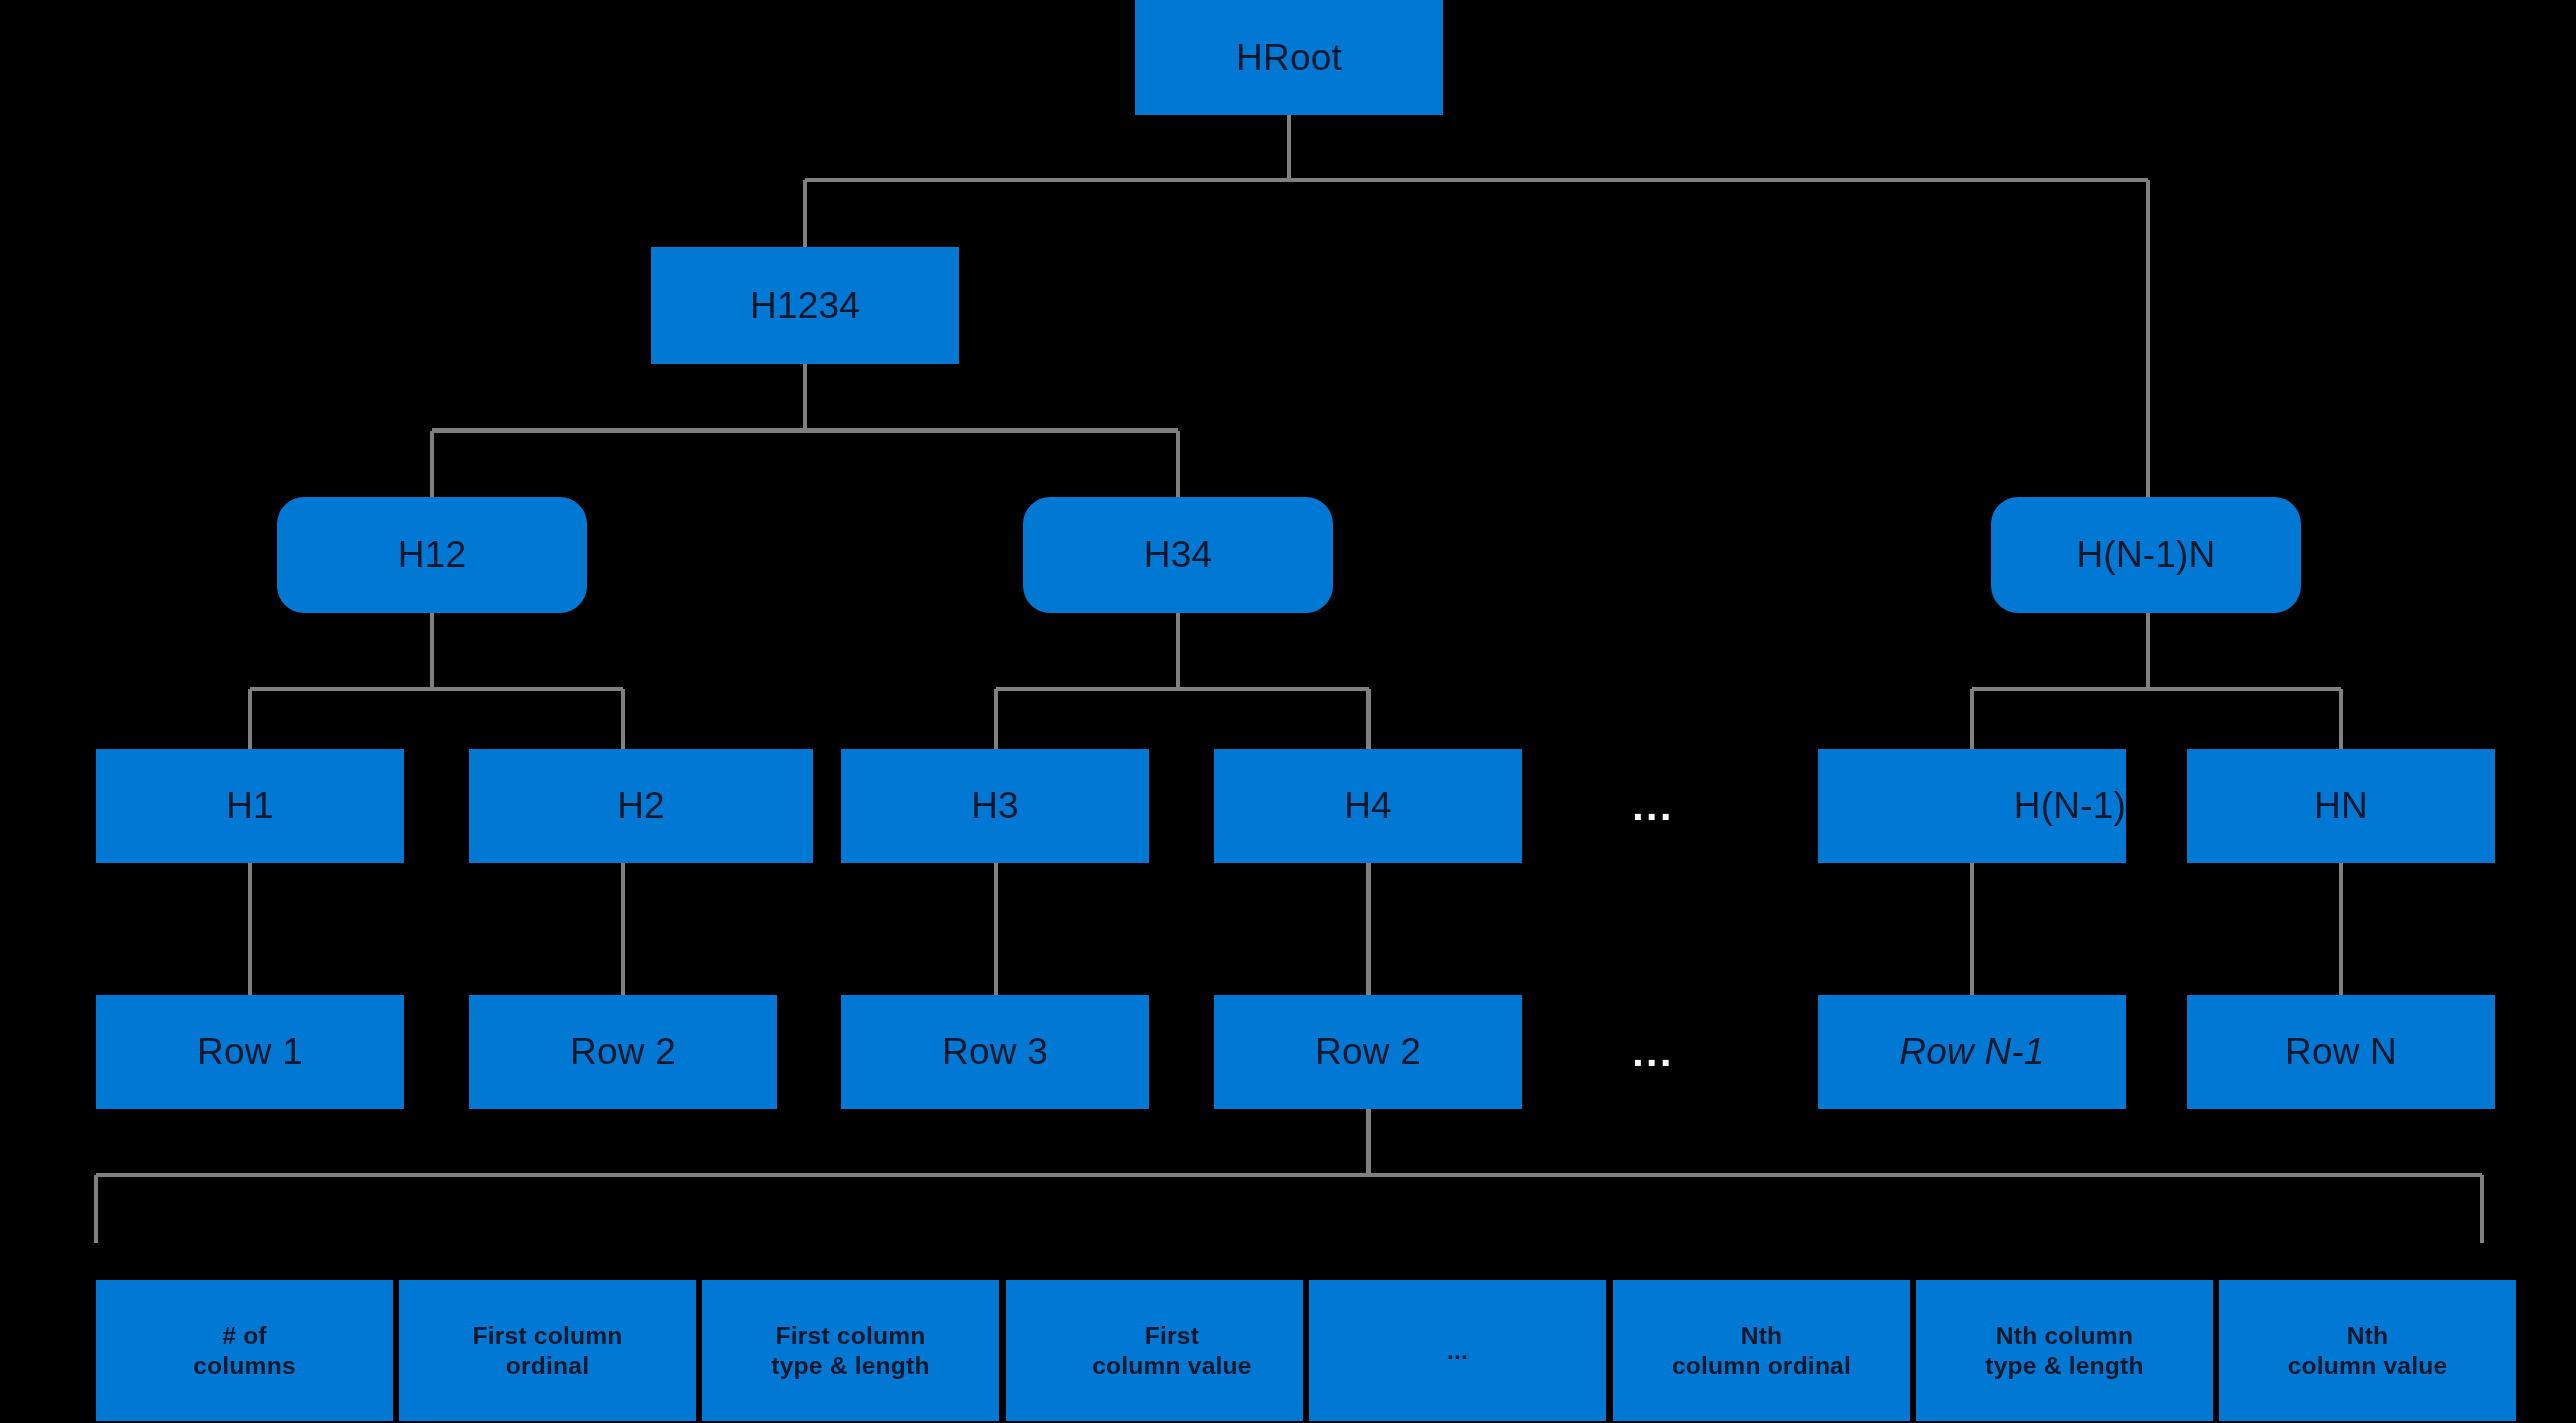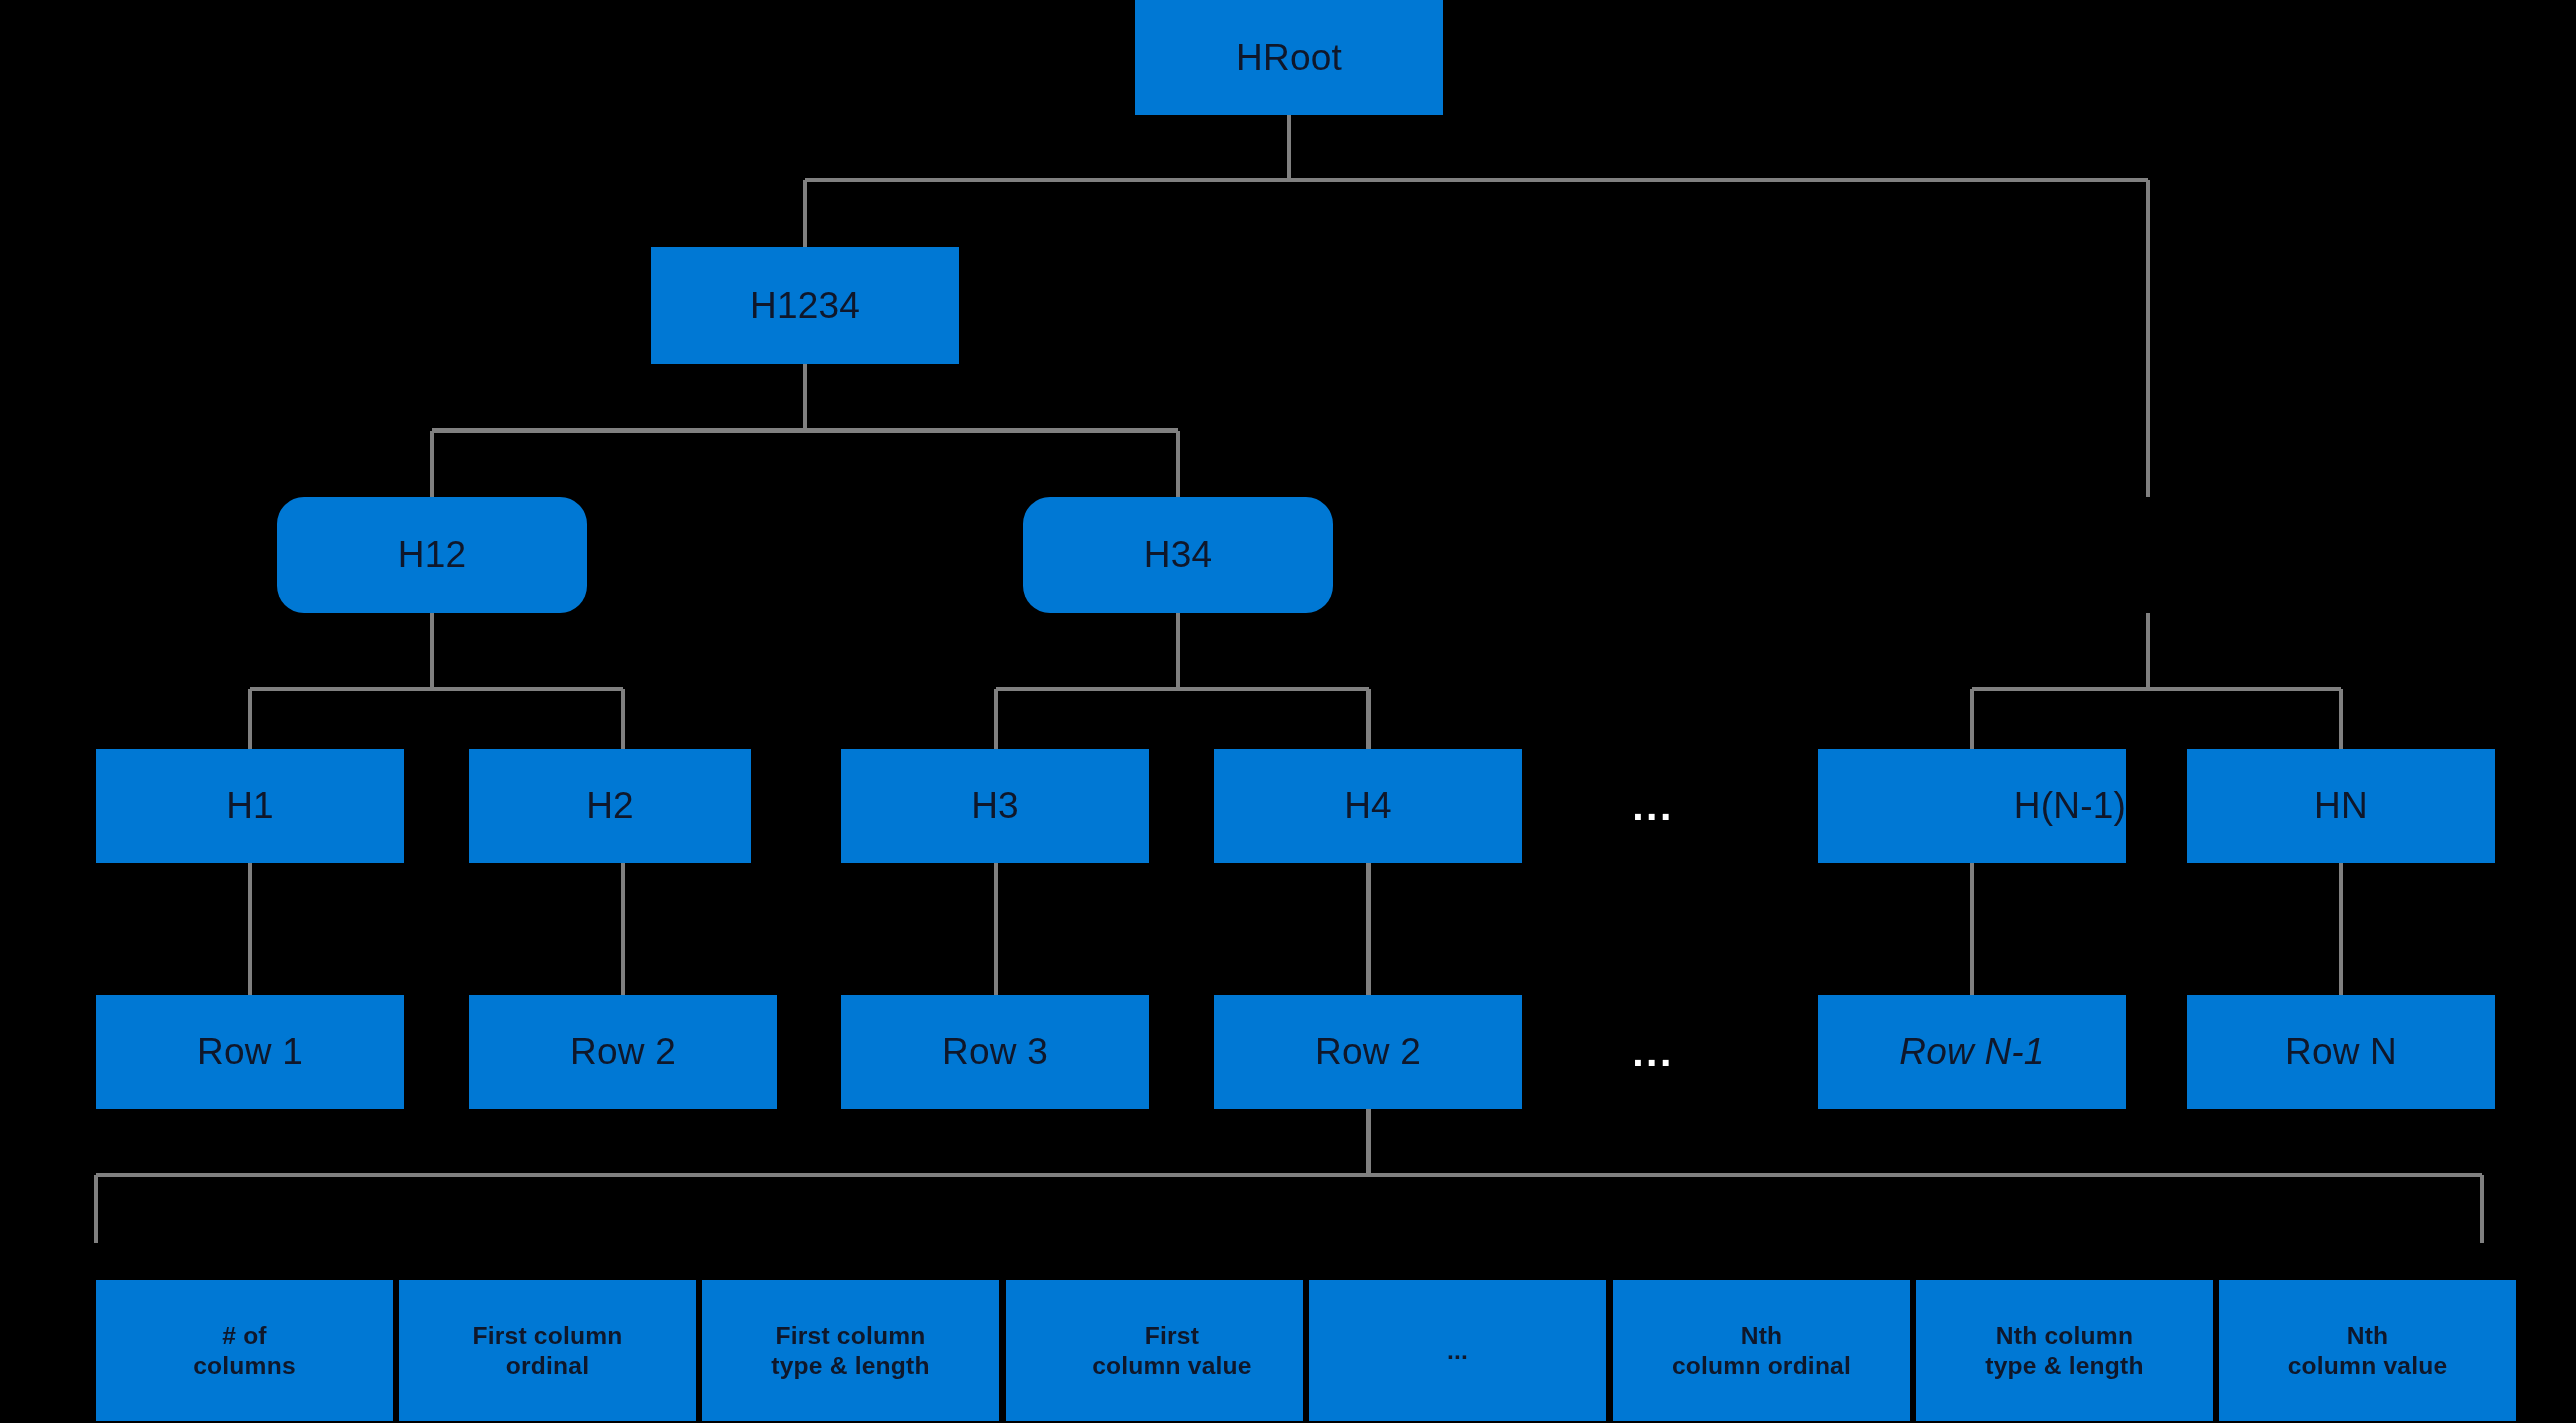--- a/index.html
+++ b/index.html
@@ -108,25 +108,28 @@
   <div class="node level2" style="left:651px; top:247px; width:308px; height:117px;text-align:right;">
     <span>H1234</span>
   </div>
 
   <div class="node level3" style="left:277px; top:497px; width:310px; height:116px;">
     <span>H12</span>
   </div>
   <div class="node level3" style="left:1023px; top:497px; width:310px; height:116px;">
     <span>H34</span>
   </div>
+  <div class="node level3" style="left:1991px; top:497px; width:310px; height:116px;">
+    <span>H(N-1)N</span>
+  </div>
 
   <div class="node leaf" style="left:96px; top:749px; width:308px; height:114px;">
     <span>H1</span>
   </div>
-  <div class="node leaf" style="left:469px; top:749px; width:282px; height:114px;justify-content:center;">
+  <div class="node leaf" style="left:469px; top:749px; width:344px; height:114px;justify-content:center;">
     <span>H2</span>
   </div>
   <div class="node leaf" style="left:841px; top:749px; width:308px; height:114px;">
     <span>H3</span>
   </div>
   <div class="node leaf" style="left:1214px; top:749px; width:308px; height:114px;">
     <span>H4</span>
   </div>
   <div class="ellipsis" style="left:1585px; top:749px; width:136px; height:114px;">
     <span>...</span>

